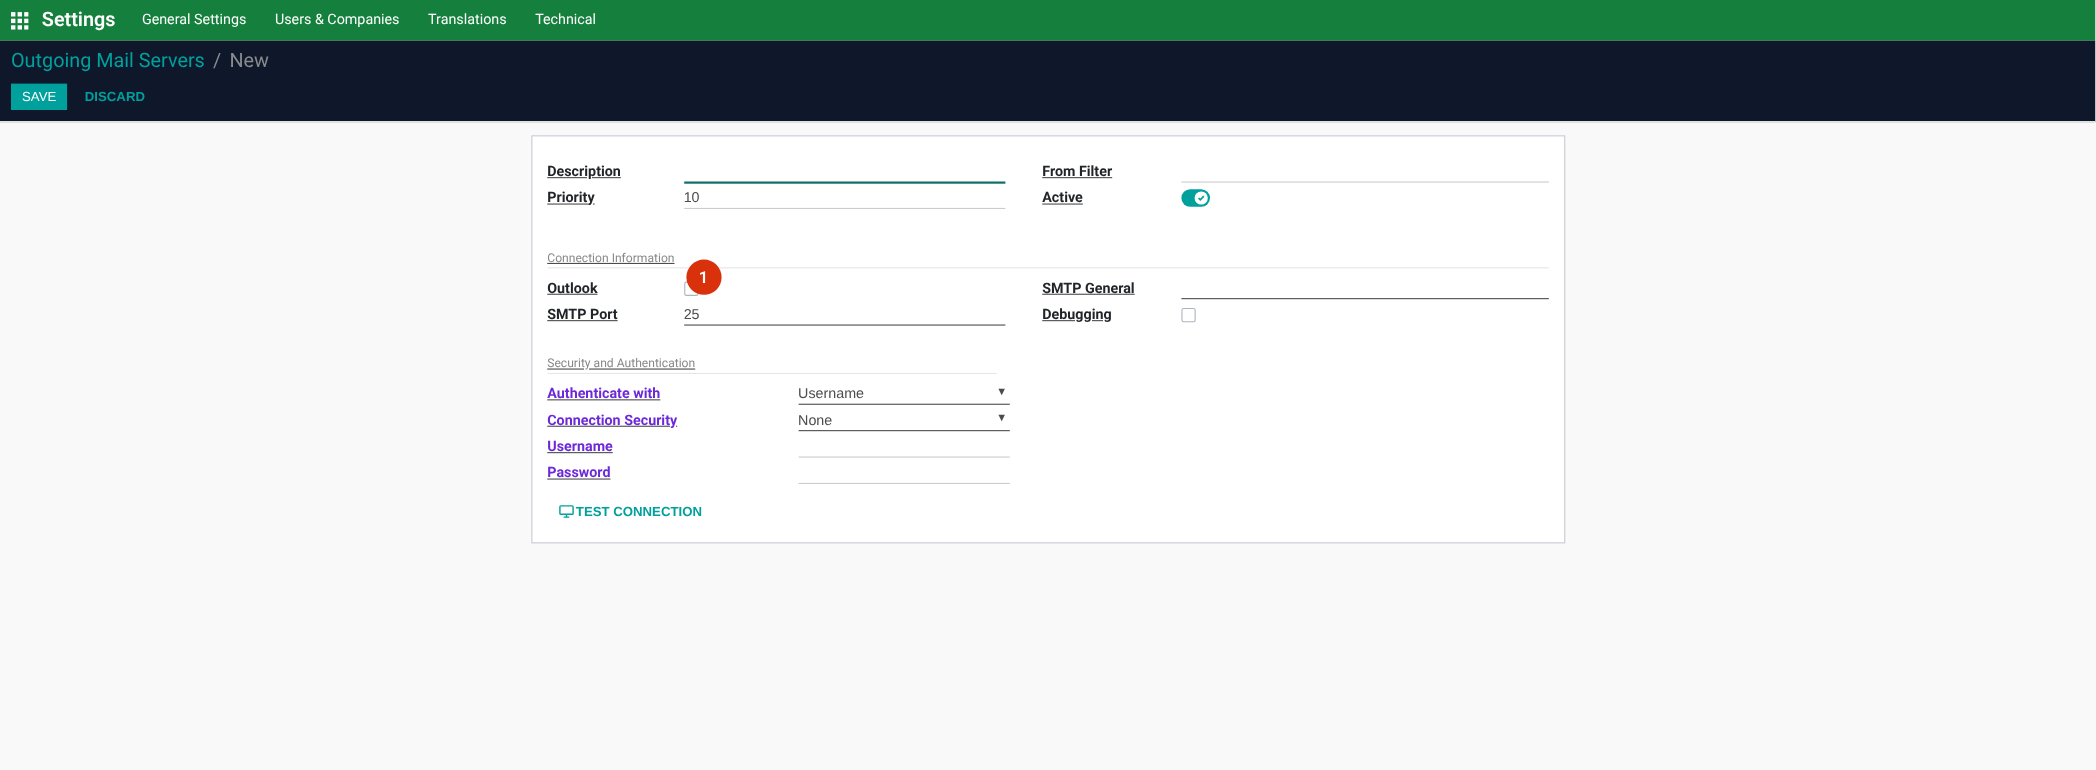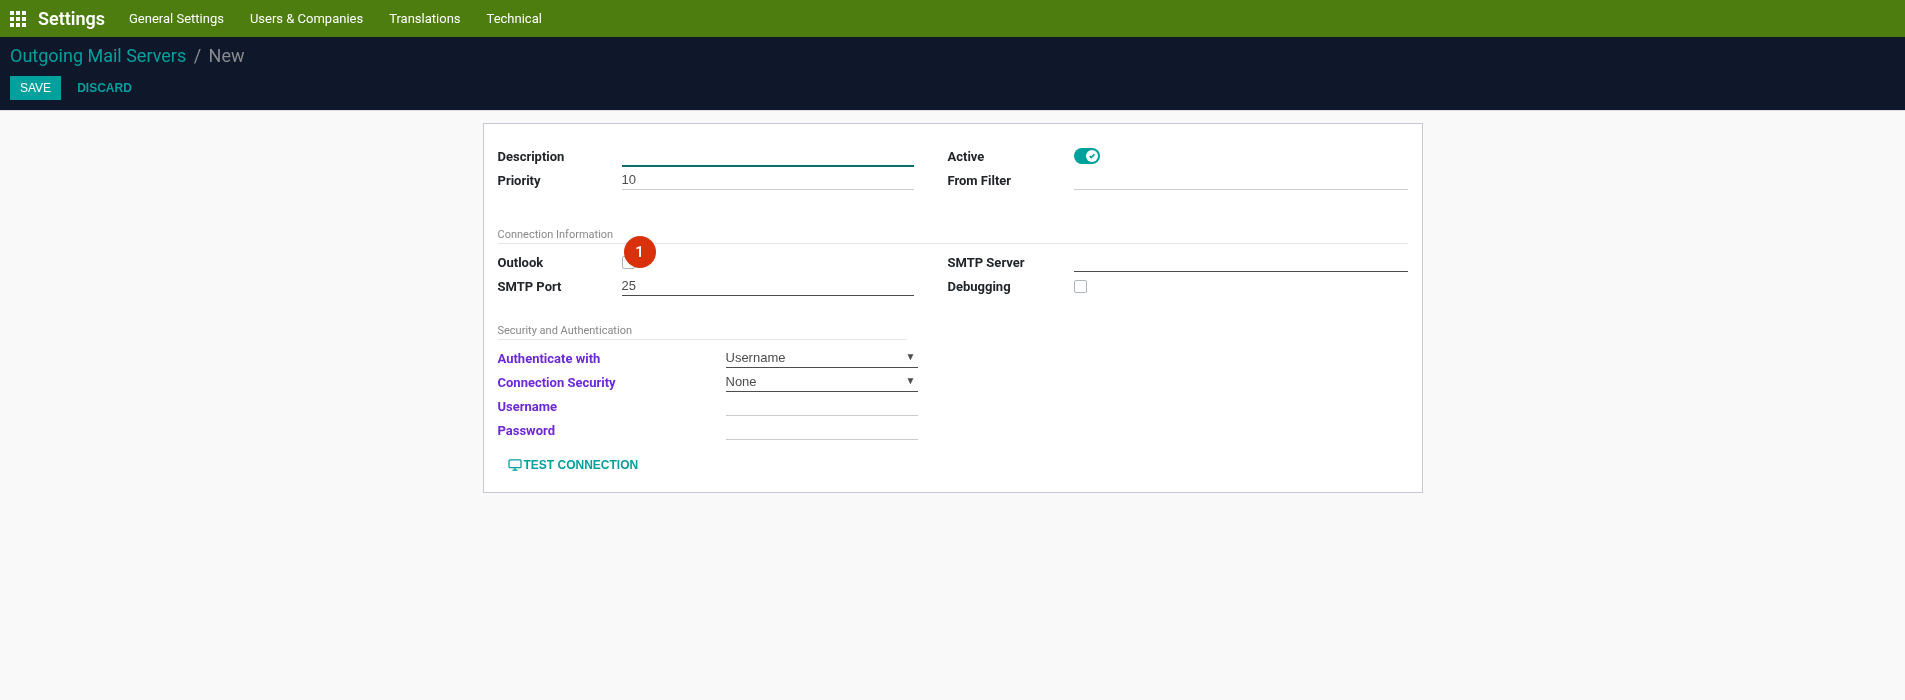--- a/index.html
+++ b/index.html
@@ -1,31 +1,31 @@
 <!DOCTYPE html>
 <html><head>
 <meta charset="utf-8">
 <style>
   * { box-sizing: border-box; margin: 0; padding: 0; }
   body { font-family: -apple-system, BlinkMacSystemFont, "Segoe UI", Roboto, Helvetica, Arial, sans-serif; background: #f9f9f9; color: #4c4c4c; font-size: 13px; }
-  .navbar { background: #4d7c0f; color: #fff; display: flex; align-items: center; height: 37px; padding: 0 10px; }
+  .navbar { background: #15803d; color: #fff; display: flex; align-items: center; height: 37px; padding: 0 10px; }
   .apps-icon { width: 16px; height: 16px; margin-right: 12px; cursor: pointer; display: inline-flex; align-items: center; justify-content: center; }
   .apps-icon svg { fill: #fff; }
   .brand { font-size: 18px; font-weight: 600; margin-right: 24px; }
   .nav-item { color: #fff; font-size: 13px; margin-right: 26px; cursor: pointer; }
   .subheader { background: #0f172a; padding: 8px 10px 10px 10px; border-bottom: 1px solid #dee2e6; }
   .breadcrumb { font-size: 18px; margin-bottom: 10px; }
   .breadcrumb .link { color: #00a09d; cursor: pointer; }
   .breadcrumb .sep { color: #888b8e; margin: 0 3px; }
   .breadcrumb .current { color: #888b8e; }
   .actions { display: flex; align-items: center; gap: 12px; }
   .btn-primary { background: #00a09d; color: #fff; border: none; padding: 5px 10px; font-size: 12px; font-weight: normal; cursor: pointer; text-transform: uppercase; }
   .btn-secondary { background: transparent; color: #00a09d; border: none; font-size: 12px; font-weight: bold; cursor: pointer; text-transform: uppercase; padding: 5px 4px; }
   .content { display: flex; justify-content: center; padding: 12px 0; }
-  .form-sheet { background: #fff; border: 1px solid #c8c8d3; width: 940px; padding: 20px 14px 18px 14px; }
+  .form-sheet { background: #fff; border: 1px solid #c8c8d3; width: 940px; padding: 20px 14px 18px 14px; text-decoration: underline; }
   .row { display: flex; }
   .col { flex: 1; padding: 0 0; }
   .col-left { flex: 0 0 450px; }
   .col-right { flex: 1; display: flex; }
   .field-row { display: flex; align-items: center; min-height: 24px; font-size: 13px; }
   .field-label { width: 124px; font-weight: 700; color: #212529; font-size: 13px; padding: 2px 0; }
   .field-label-right { width: 126px; font-weight: 700; color: #212529; font-size: 13px; padding: 2px 0; }
   .field-input-wrap { flex: 1; }
   .text-input { width: 100%; border: none; border-bottom: 1px solid #ccc; font-size: 13px; padding: 2px 0; outline: none; background: transparent; color:#4c4c4c; }
   .text-input.required { border-bottom: 2px solid #0d6e6c; }
@@ -95,37 +95,37 @@
         <div class="field-row">
           <div class="field-label">Priority</div>
           <div class="field-input-wrap" style="max-width:292px;">
             <input class="text-input" type="text" value="10" style="">
           </div>
         </div>
       </div>
       <div class="col col-right">
         <div class="right-col-inner" style="width:100%;">
           <div class="field-row">
+            <div class="field-label-right">From Filter</div>
+            <div class="field-input-wrap">
+              <input class="text-input" type="text" value="" style="">
+            </div>
+          </div>
+          <div class="field-row">
             <div class="field-label-right">Active</div>
             <div class="field-input-wrap">
               <div class="toggle">
                 <div class="check">
                     <svg viewBox="0 0 10 10">
                       <polyline points="2,5 4,7 8,3"></polyline>
                     </svg>
                   </div>
               </div>
             </div>
           </div>
-          <div class="field-row">
-            <div class="field-label-right">From Filter</div>
-            <div class="field-input-wrap">
-              <input class="text-input" type="text" value="" style="">
-            </div>
-          </div>
         </div>
       </div>
     </div>
 
     
     <div class="section-header-full" style="margin-top:36px;">Connection Information</div>
     <div class="row">
       <div class="col col-left">
         <div class="field-row">
           <div class="field-label">Outlook</div>
@@ -136,21 +136,21 @@
         <div class="field-row">
           <div class="field-label">SMTP Port</div>
           <div class="field-input-wrap" style="max-width:292px;">
             <input class="text-input required-dark" type="text" value="25" style="">
           </div>
         </div>
       </div>
       <div class="col col-right">
         <div class="right-col-inner" style="width:100%;">
           <div class="field-row">
-            <div class="field-label-right">SMTP Server</div>
+            <div class="field-label-right">SMTP General</div>
             <div class="field-input-wrap">
               <input class="text-input required-dark" type="text" value="" style="">
             </div>
           </div>
           <div class="field-row">
             <div class="field-label-right">Debugging</div>
             <div class="field-input-wrap">
               <div class="checkbox"></div>
             </div>
           </div>

